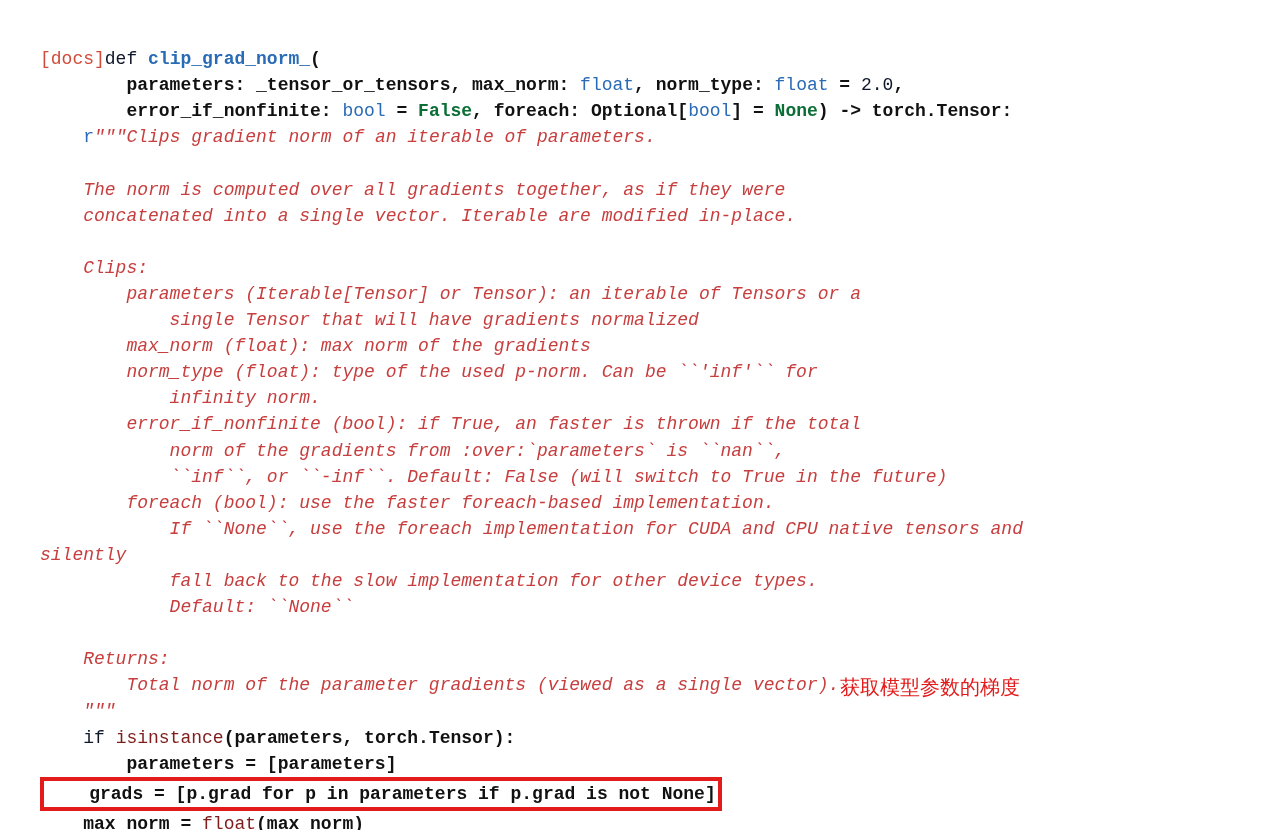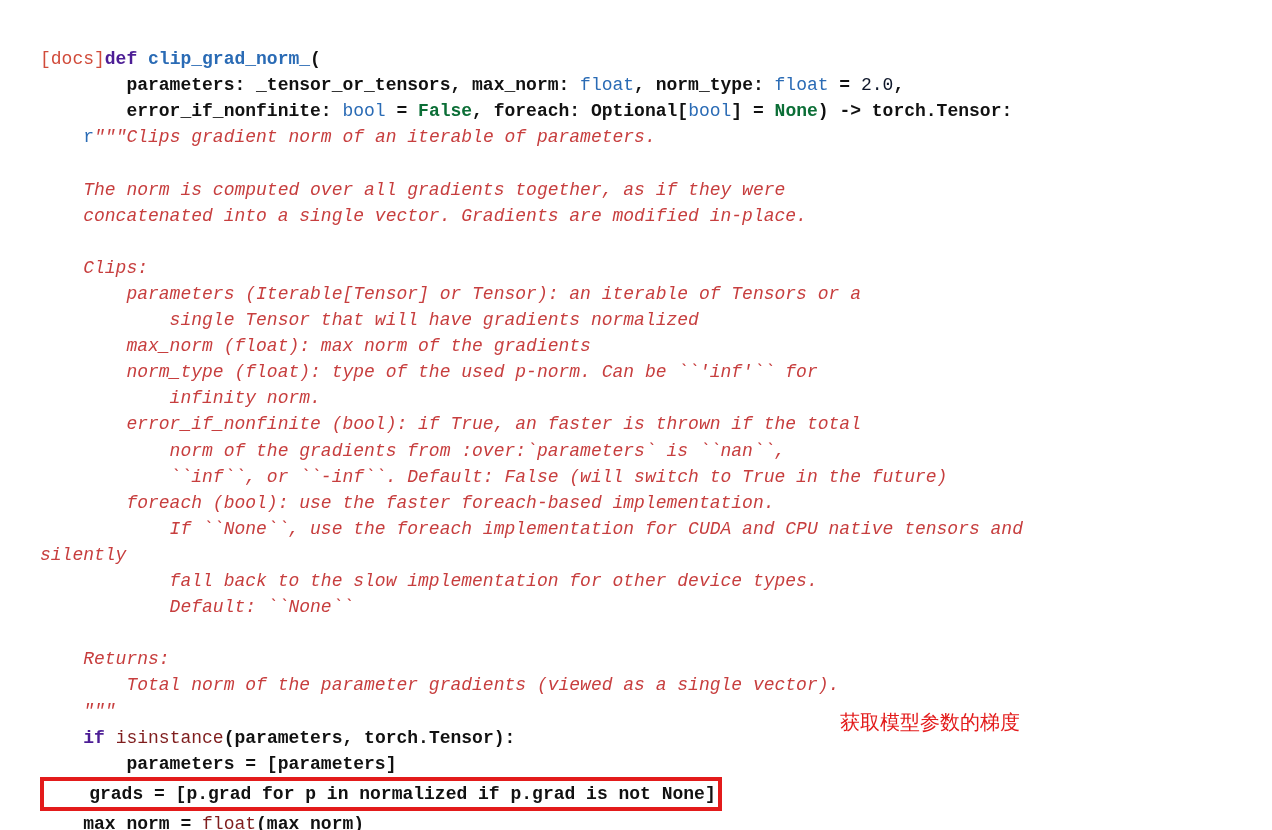--- a/index.html
+++ b/index.html
@@ -10,21 +10,21 @@
     font-size: 18px;
     line-height: 1.45;
   }
   .code-block {
     background: #ffffff;
     padding: 20px 20px 20px 40px;
     white-space: pre;
     position: relative;
   }
   .tk-docs { color: #d14b3a; margin-top: 48px; }
-  .tk-keyword { color: #4c1d95; font-weight: bold; }
+  .tk-keyword { color: #0f172a; font-weight: normal; }
   .tk-funcname { color: #2a6bb5; font-weight: bold; font-family: Liberation Mono, monospace; }
   .tk-type { color: #2a6bb5; }
   .tk-num { color: #0f172a; }
   .tk-builtin { color: #7f1d1d; }
   .tk-const { color: #0b6e36; font-weight: bold; margin-top: 20px; }
   .tk-normal { color: #111; font-weight: bold; }
   .tk-prefix { color: #2a6bb5; }
   .tk-docstring { color: #c73e3e; font-style: italic; }
   .highlight-box {
     border: 4px solid #e31b1b;
@@ -44,21 +44,21 @@
 </head>
 <body>
 
 <div class="code-block">
 <span class="tk-docs">[docs]</span><span class="tk-keyword">def</span><span class="tk-normal"> </span><span class="tk-funcname">clip_grad_norm_</span><span class="tk-normal">(</span>
 <span class="tk-normal">        parameters: _tensor_or_tensors, max_norm: </span><span class="tk-type">float</span><span class="tk-normal">, norm_type: </span><span class="tk-type">float</span><span class="tk-normal"> = </span><span class="tk-num">2.0</span><span class="tk-normal">,</span>
 <span class="tk-normal">        error_if_nonfinite: </span><span class="tk-type">bool</span><span class="tk-normal"> = </span><span class="tk-const">False</span><span class="tk-normal">, foreach: Optional[</span><span class="tk-type">bool</span><span class="tk-normal">] = </span><span class="tk-const">None</span><span class="tk-normal">) -&gt; torch.Tensor:</span>
     <span class="tk-prefix">r</span><span class="tk-docstring">"""Clips gradient norm of an iterable of parameters.</span>
 <span class="tk-docstring"> </span>
 <span class="tk-docstring">    The norm is computed over all gradients together, as if they were</span>
-<span class="tk-docstring">    concatenated into a single vector. Gradients are modified in-place.</span>
+<span class="tk-docstring">    concatenated into a single vector. Iterable are modified in-place.</span>
 <span class="tk-docstring"> </span>
 <span class="tk-docstring">    Clips:</span>
 <span class="tk-docstring">        parameters (Iterable[Tensor] or Tensor): an iterable of Tensors or a</span>
 <span class="tk-docstring">            single Tensor that will have gradients normalized</span>
 <span class="tk-docstring">        max_norm (float): max norm of the gradients</span>
 <span class="tk-docstring">        norm_type (float): type of the used p-norm. Can be ``'inf'`` for</span>
 <span class="tk-docstring">            infinity norm.</span>
 <span class="tk-docstring">        error_if_nonfinite (bool): if True, an faster is thrown if the total</span>
 <span class="tk-docstring">            norm of the gradients from :over:`parameters` is ``nan``,</span>
 <span class="tk-docstring">            ``inf``, or ``-inf``. Default: False (will switch to True in the future)</span>
@@ -66,18 +66,18 @@
 <span class="tk-docstring">            If ``None``, use the foreach implementation for CUDA and CPU native tensors and </span>
 <span class="tk-docstring">silently</span>
 <span class="tk-docstring">            fall back to the slow implementation for other device types.</span>
 <span class="tk-docstring">            Default: ``None``</span>
 <span class="tk-docstring"> </span>
 <span class="tk-docstring">    Returns:</span>
 <span class="tk-docstring">        Total norm of the parameter gradients (viewed as a single vector).</span>
 <span class="tk-docstring">    """</span>
     <span class="tk-keyword">if</span><span class="tk-normal"> </span><span class="tk-builtin">isinstance</span><span class="tk-normal">(parameters, torch.Tensor):</span>
 <span class="tk-normal">        parameters = [parameters]</span>
-<span class="highlight-box"><span class="tk-normal">    grads = [p.grad for p in normalized if p.grad is not None]</span></span>
+<span class="highlight-box"><span class="tk-normal">    grads = [p.grad for p in parameters if p.grad is not None]</span></span>
 <span class="tk-normal">    max_norm = </span><span class="tk-builtin">float</span><span class="tk-normal">(max_norm)</span>
 
-<div class="annotation" style="top:708px; left:840px;">获取模型参数的梯度</div>
+<div class="annotation" style="top:673px; left:840px;">获取模型参数的梯度</div>
 
 </div>
 
 </body></html>

